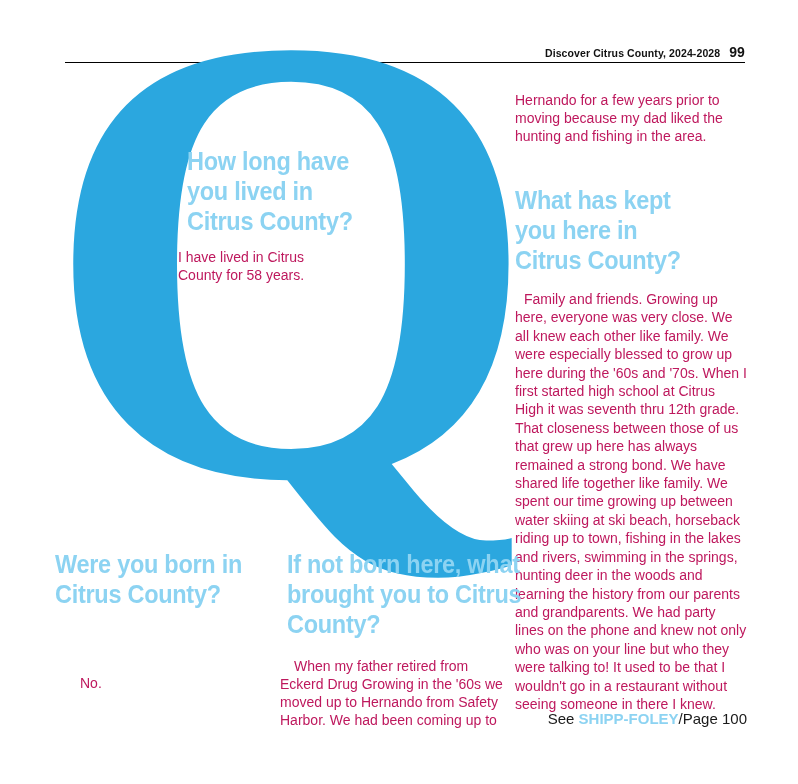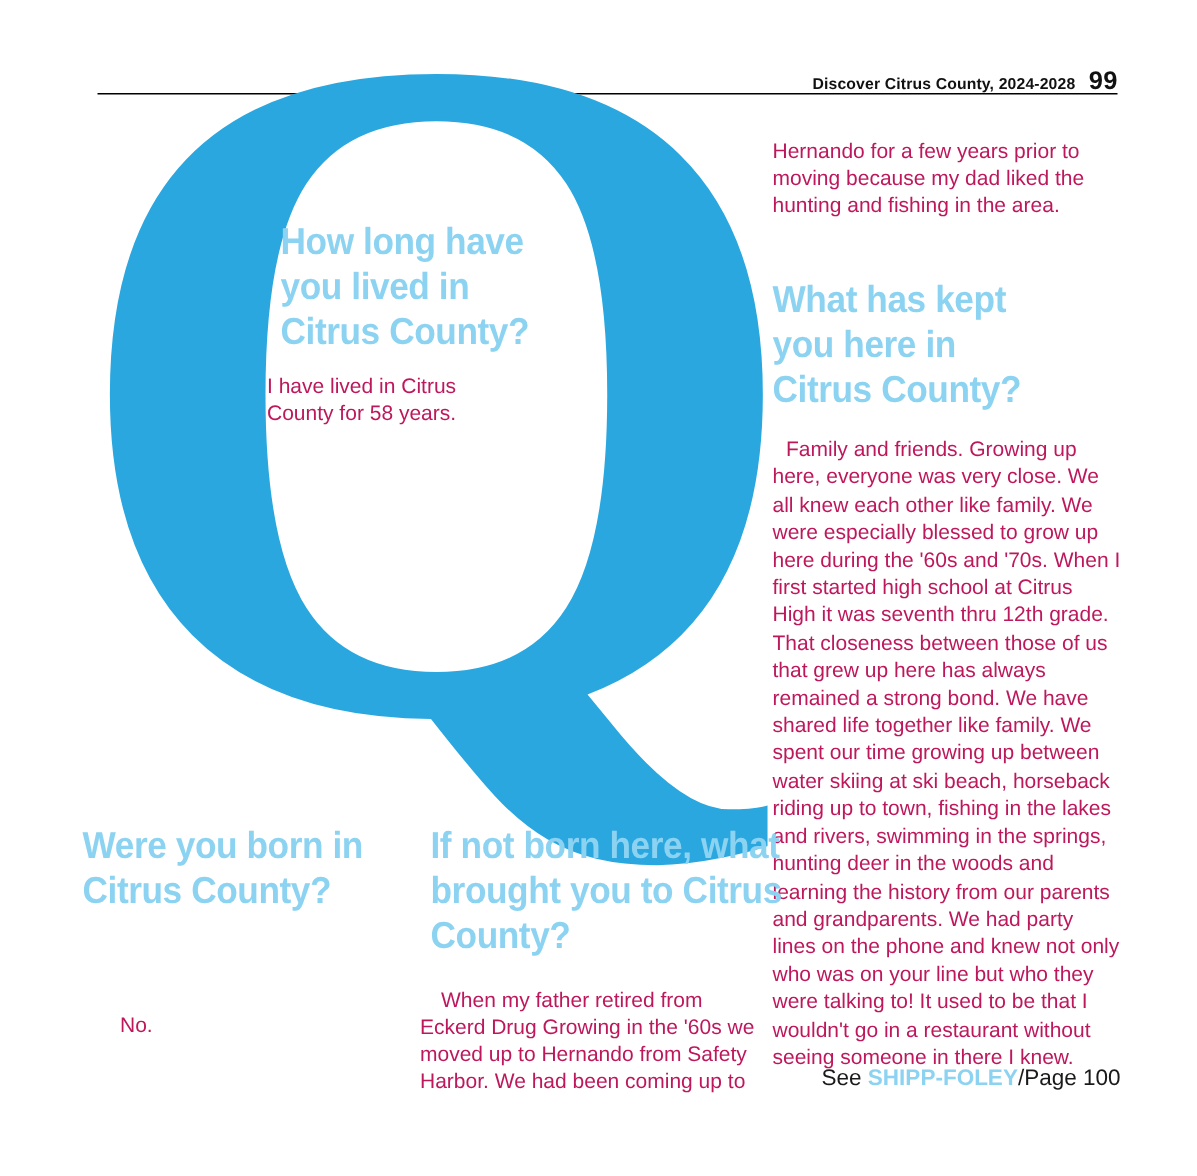--- a/index.html
+++ b/index.html
@@ -23,21 +23,21 @@
     top: 44px;
     right: 53px;
     font-size: 10.5px;
     font-weight: bold;
     letter-spacing: 0.1px;
     color: #111;
     white-space: nowrap;
   }
   .header .pagenum {
     margin-left: 9px;
-    font-size: 17px;
+    font-size: 14px;
   }
   .rule {
     position: absolute;
     top: 62px;
     left: 65px;
     right: 53px;
     height: 1px;
     background: #000;
   }
 

